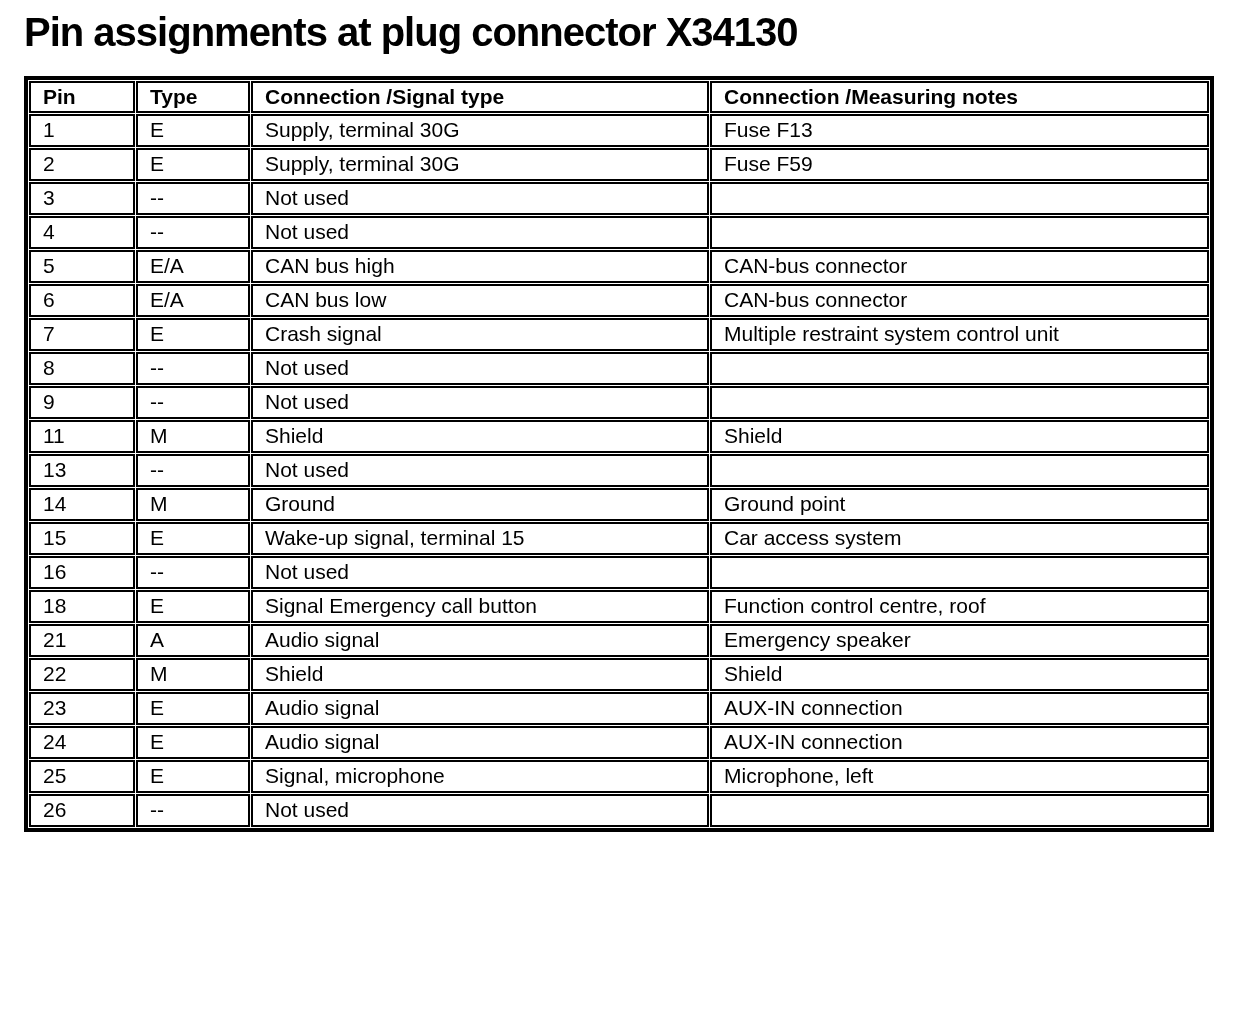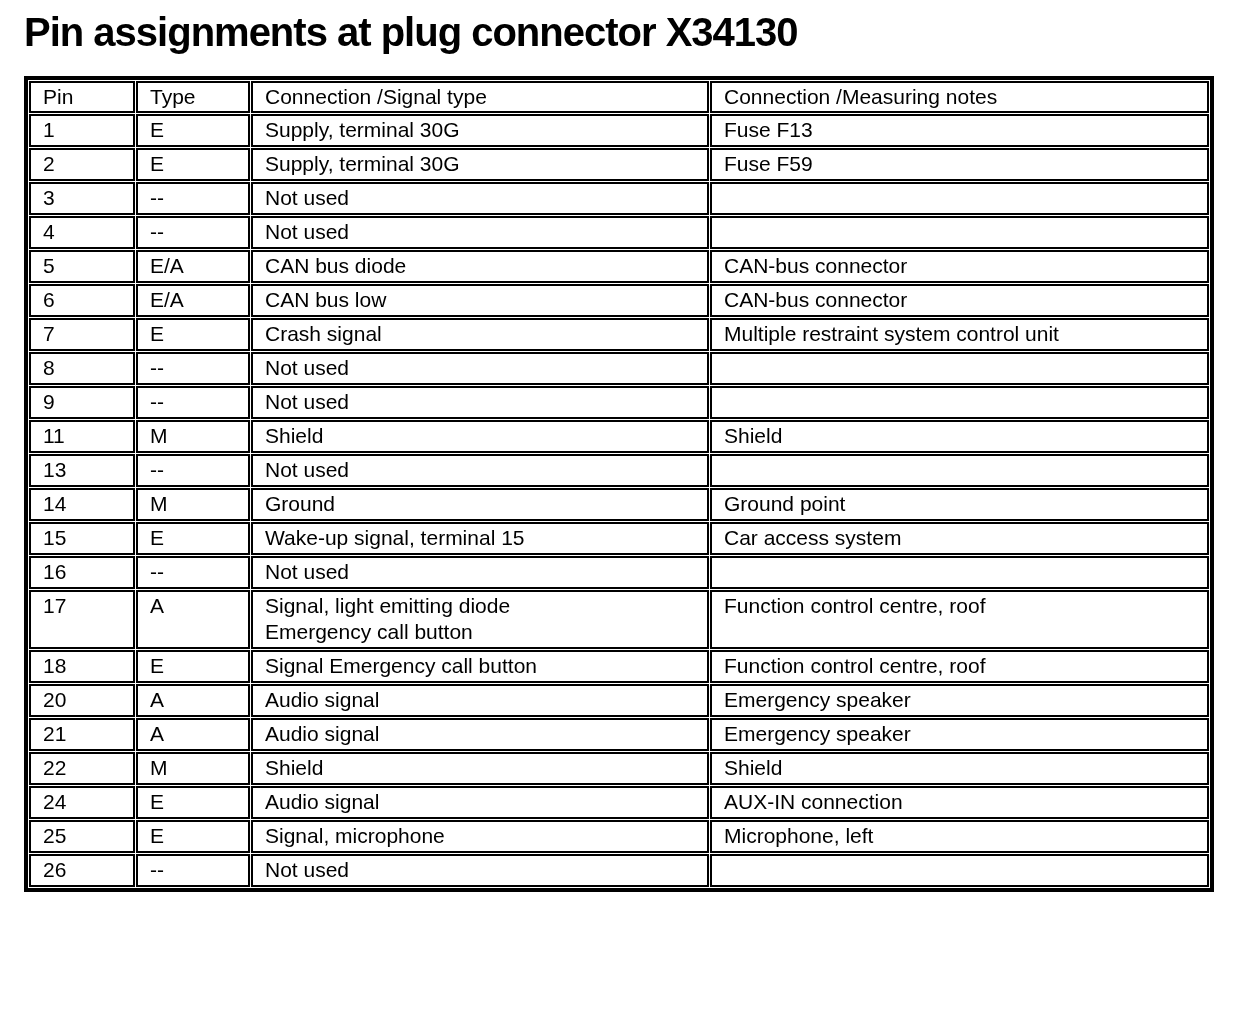--- a/index.html
+++ b/index.html
@@ -41,21 +41,21 @@
     border: 2px solid #000000;
     padding: 1px 12px 2px 12px;
     font-size: 21px;
     line-height: 26px;
     text-align: left;
     vertical-align: top;
     overflow: hidden;
     white-space: pre-line;
   }
   th {
-    font-weight: normal;
+    font-weight: bold;
     line-height: 25px;
   }
 </style>
 </head>
 <body>
 
 <div class="page">
 
   <h1 class="title">Pin assignments at plug connector X34130</h1>
 
@@ -99,21 +99,21 @@
   <tr>
     <td>4</td>
     <td>--</td>
     <td>Not used</td>
     <td></td>
   </tr>
 
   <tr>
     <td>5</td>
     <td>E/A</td>
-    <td>CAN bus diode</td>
+    <td>CAN bus high</td>
     <td>CAN-bus connector</td>
   </tr>
 
   <tr>
     <td>6</td>
     <td>E/A</td>
     <td>CAN bus low</td>
     <td>CAN-bus connector</td>
   </tr>
 
@@ -168,66 +168,59 @@
     <td>Car access system</td>
   </tr>
 
   <tr>
     <td>16</td>
     <td>--</td>
     <td>Not used</td>
     <td></td>
   </tr>
 
-  <tr>
-    <td>17</td>
-    <td>A</td>
-    <td>Signal, light emitting diode
-Emergency call button</td>
-    <td>Function control centre, roof</td>
-  </tr>
 
   <tr>
     <td>18</td>
     <td>E</td>
     <td>Signal Emergency call button</td>
     <td>Function control centre, roof</td>
   </tr>
 
 
-  <tr>
-    <td>20</td>
-    <td>A</td>
-    <td>Audio signal</td>
-    <td>Emergency speaker</td>
-  </tr>
 
   <tr>
     <td>21</td>
     <td>A</td>
     <td>Audio signal</td>
     <td>Emergency speaker</td>
   </tr>
 
   <tr>
     <td>22</td>
     <td>M</td>
     <td>Shield</td>
     <td>Shield</td>
   </tr>
 
-
-  <tr>
-    <td>24</td>
+  <tr>
+    <td>23</td>
     <td>E</td>
     <td>Audio signal</td>
     <td>AUX-IN connection</td>
   </tr>
 
   <tr>
+    <td>24</td>
+    <td>E</td>
+    <td>Audio signal</td>
+    <td>AUX-IN connection</td>
+  </tr>
+
+  <tr>
     <td>25</td>
     <td>E</td>
     <td>Signal, microphone</td>
     <td>Microphone, left</td>
   </tr>
 
   <tr>
     <td>26</td>
     <td>--</td>
     <td>Not used</td>

